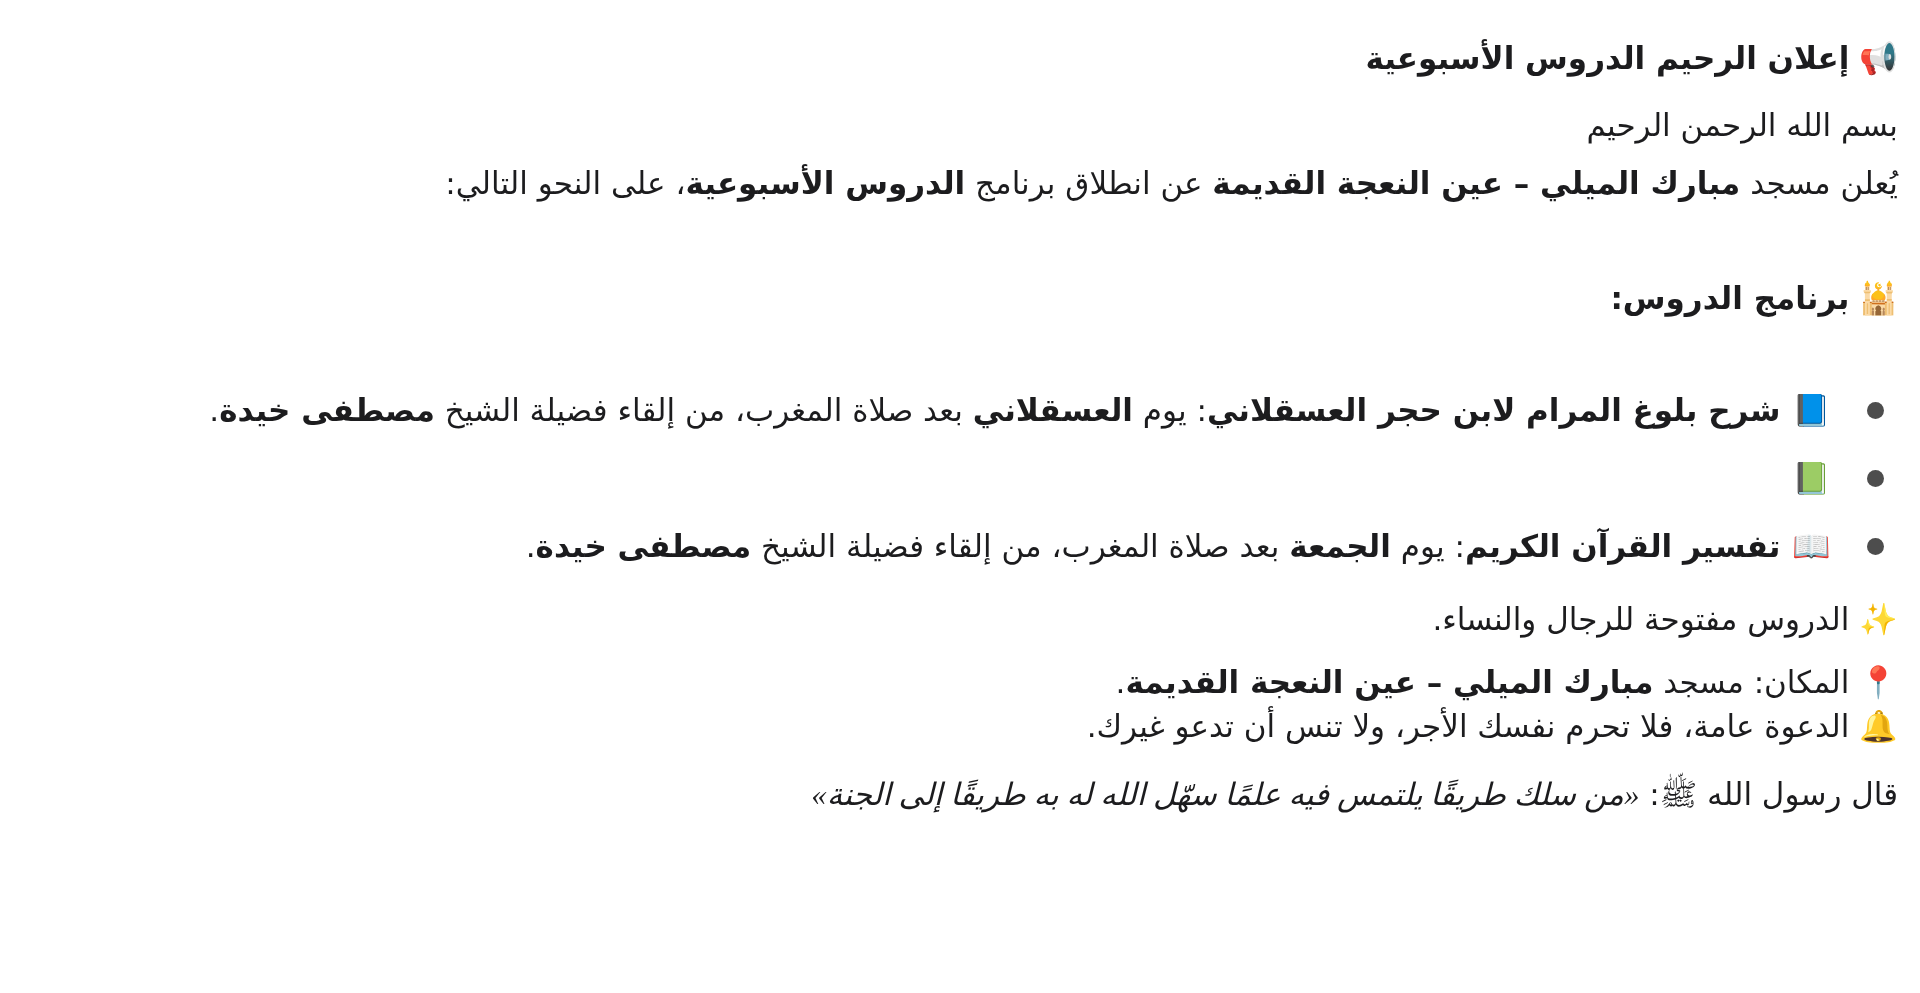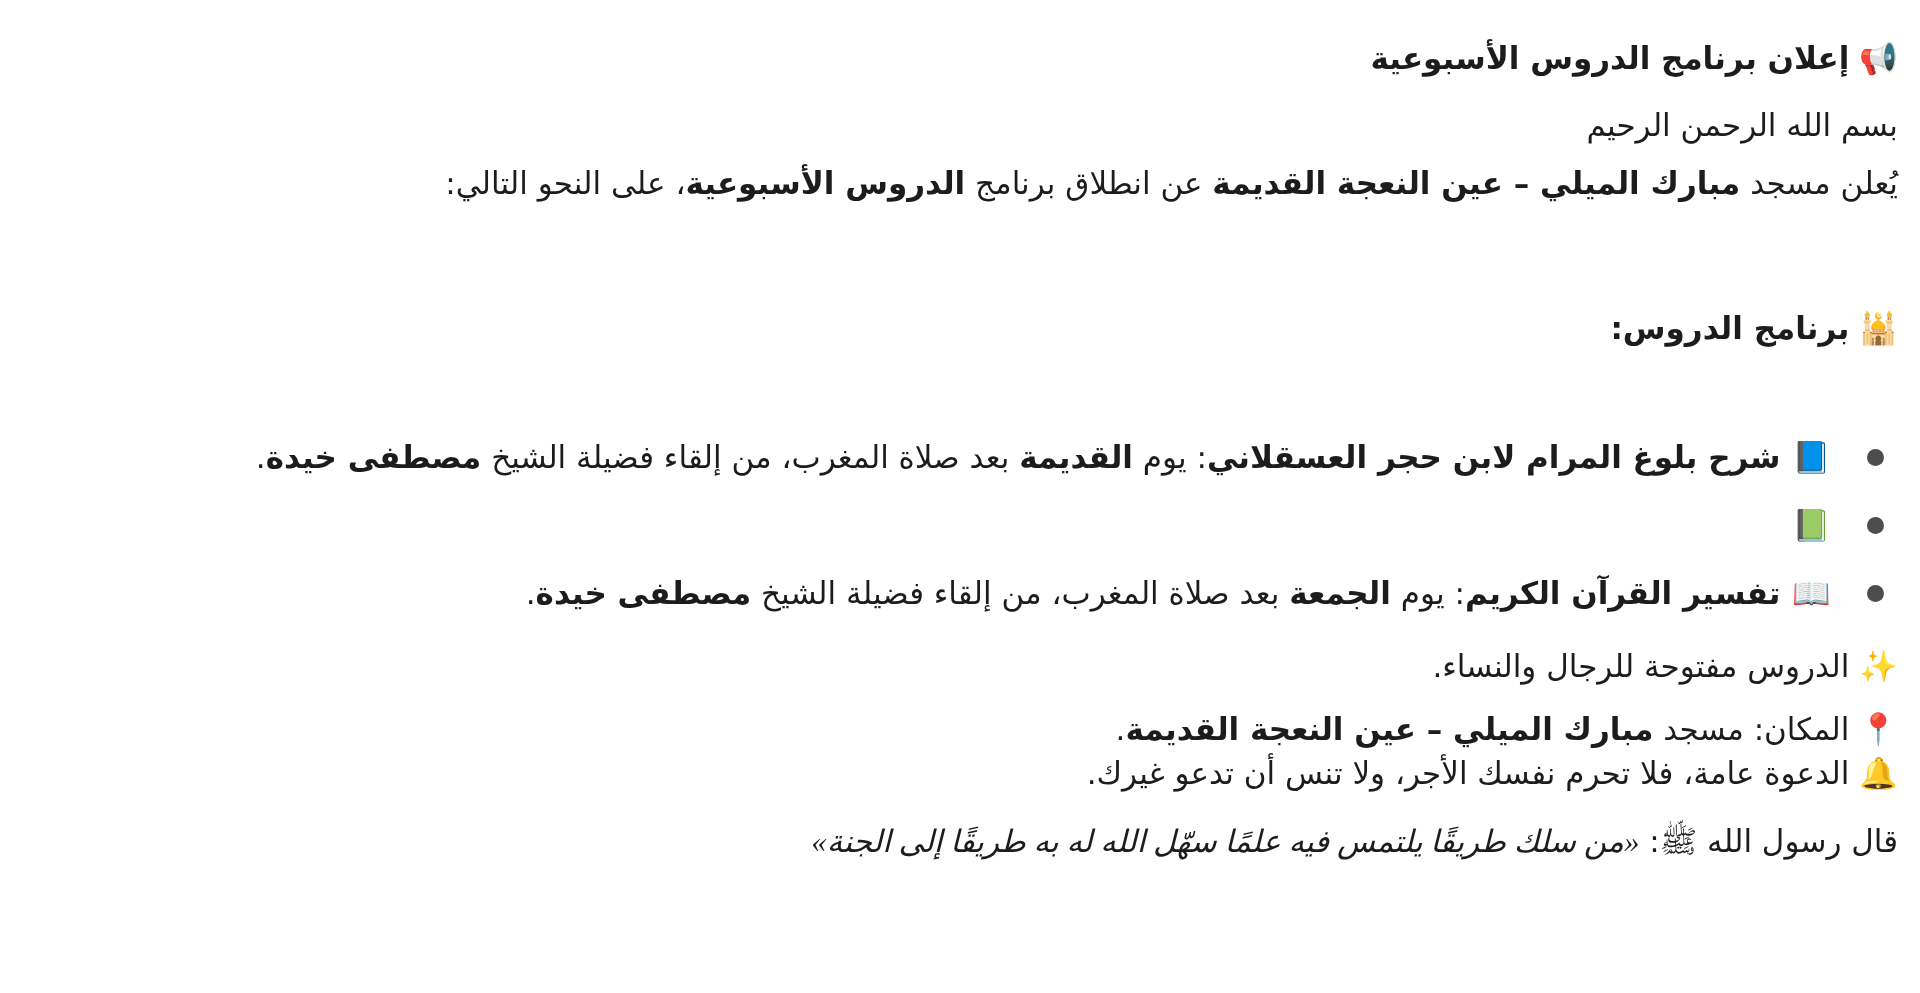--- a/index.html
+++ b/index.html
@@ -25,22 +25,22 @@
   }
   .b { font-weight: 700; }
   .i { font-style: italic; font-family: Liberation Serif, serif; }
   .icon {
     display: inline-block;
     margin-left: 10px;
     font-style: normal;
   }
   #title        { margin-bottom: 23px; }
   #bismillah    { margin-bottom: 14px; }
-  #intro        { margin-bottom: 101px; }
-  #program-heading { margin-bottom: 85px; }
+  #intro        { margin-bottom: 71px; }
+  #program-heading { margin-bottom: 68px; }
   #lessons      { margin-bottom: 29px; }
   .lesson-row {
     display: flex;
     align-items: center;
     margin-bottom: 24px;
     padding-right: 14px;
   }
   .bullet-dot {
     width: 17px;
     height: 17px;
@@ -51,36 +51,36 @@
   }
   .lesson-row .icon { margin-left: 12px; }
   #open-note    { margin-bottom: 19px; }
   #location     { }
   #invitation   { margin-bottom: 24px; }
 </style>
 </head>
 <body>
 
 <div id="title" class="line">
-  <span class="icon">📢</span><span><span class="b">إعلان برنامج الدروس الأسبوعية</span></span>
+  <span class="icon">📢</span><span><span class="b">إعلان الرحيم الدروس الأسبوعية</span></span>
 </div>
 
 <div id="bismillah" class="line"><span>بسم الله الرحمن الرحيم</span></div>
 
 <div id="intro" class="line"><span>يُعلن مسجد </span><span class="b">مبارك الميلي – عين النعجة القديمة</span><span> عن انطلاق برنامج </span><span class="b">الدروس الأسبوعية</span><span>، على النحو التالي:</span></div>
 
 <div id="program-heading" class="line">
   <span class="icon">🕌</span><span><span class="b">برنامج الدروس:</span></span>
 </div>
 
 <div id="lessons">
   <div class="lesson-row line">
     <span class="bullet-dot"></span>
     <span class="icon">📘</span>
-    <span><span class="b">شرح بلوغ المرام لابن حجر العسقلاني</span><span>: يوم </span><span class="b">القديمة</span><span> بعد صلاة المغرب، من إلقاء فضيلة الشيخ </span><span class="b">مصطفى خيدة</span><span>.</span></span>
+    <span><span class="b">شرح بلوغ المرام لابن حجر العسقلاني</span><span>: يوم </span><span class="b">العسقلاني</span><span> بعد صلاة المغرب، من إلقاء فضيلة الشيخ </span><span class="b">مصطفى خيدة</span><span>.</span></span>
   </div>
   <div class="lesson-row line">
     <span class="bullet-dot"></span>
     <span class="icon">📗</span>
   </div>
   <div class="lesson-row line">
     <span class="bullet-dot"></span>
     <span class="icon">📖</span>
     <span><span class="b">تفسير القرآن الكريم</span><span>: يوم </span><span class="b">الجمعة</span><span> بعد صلاة المغرب، من إلقاء فضيلة الشيخ </span><span class="b">مصطفى خيدة</span><span>.</span></span>
   </div>

